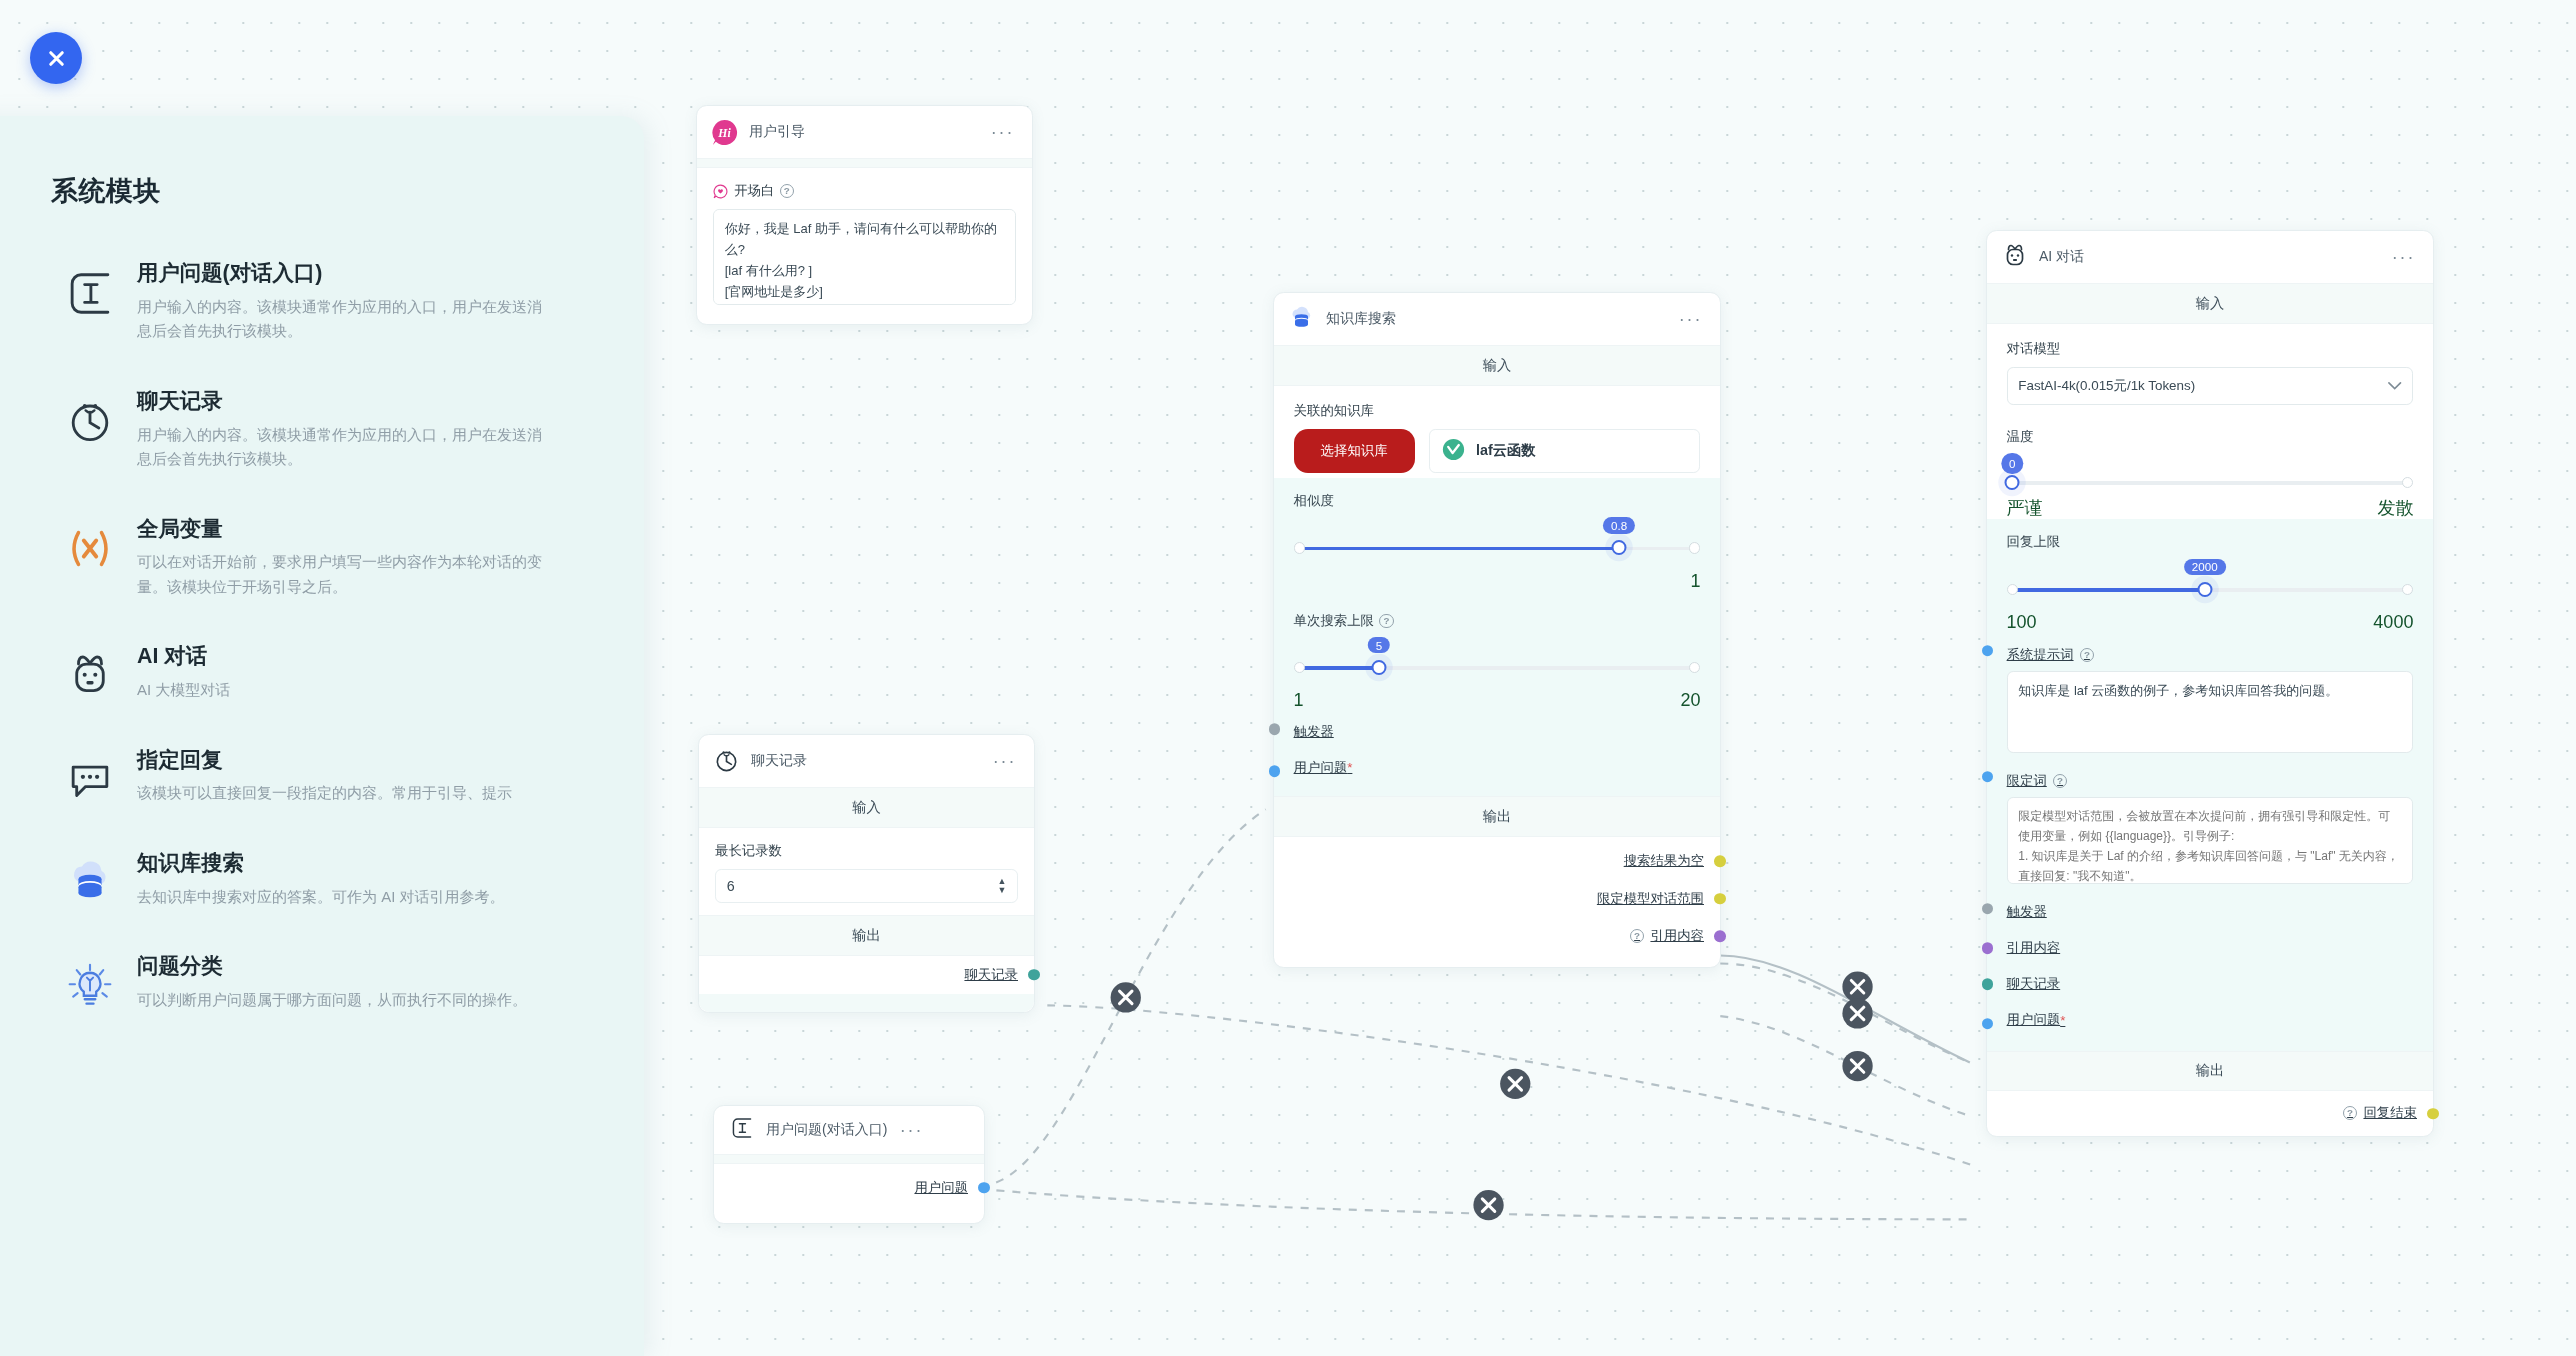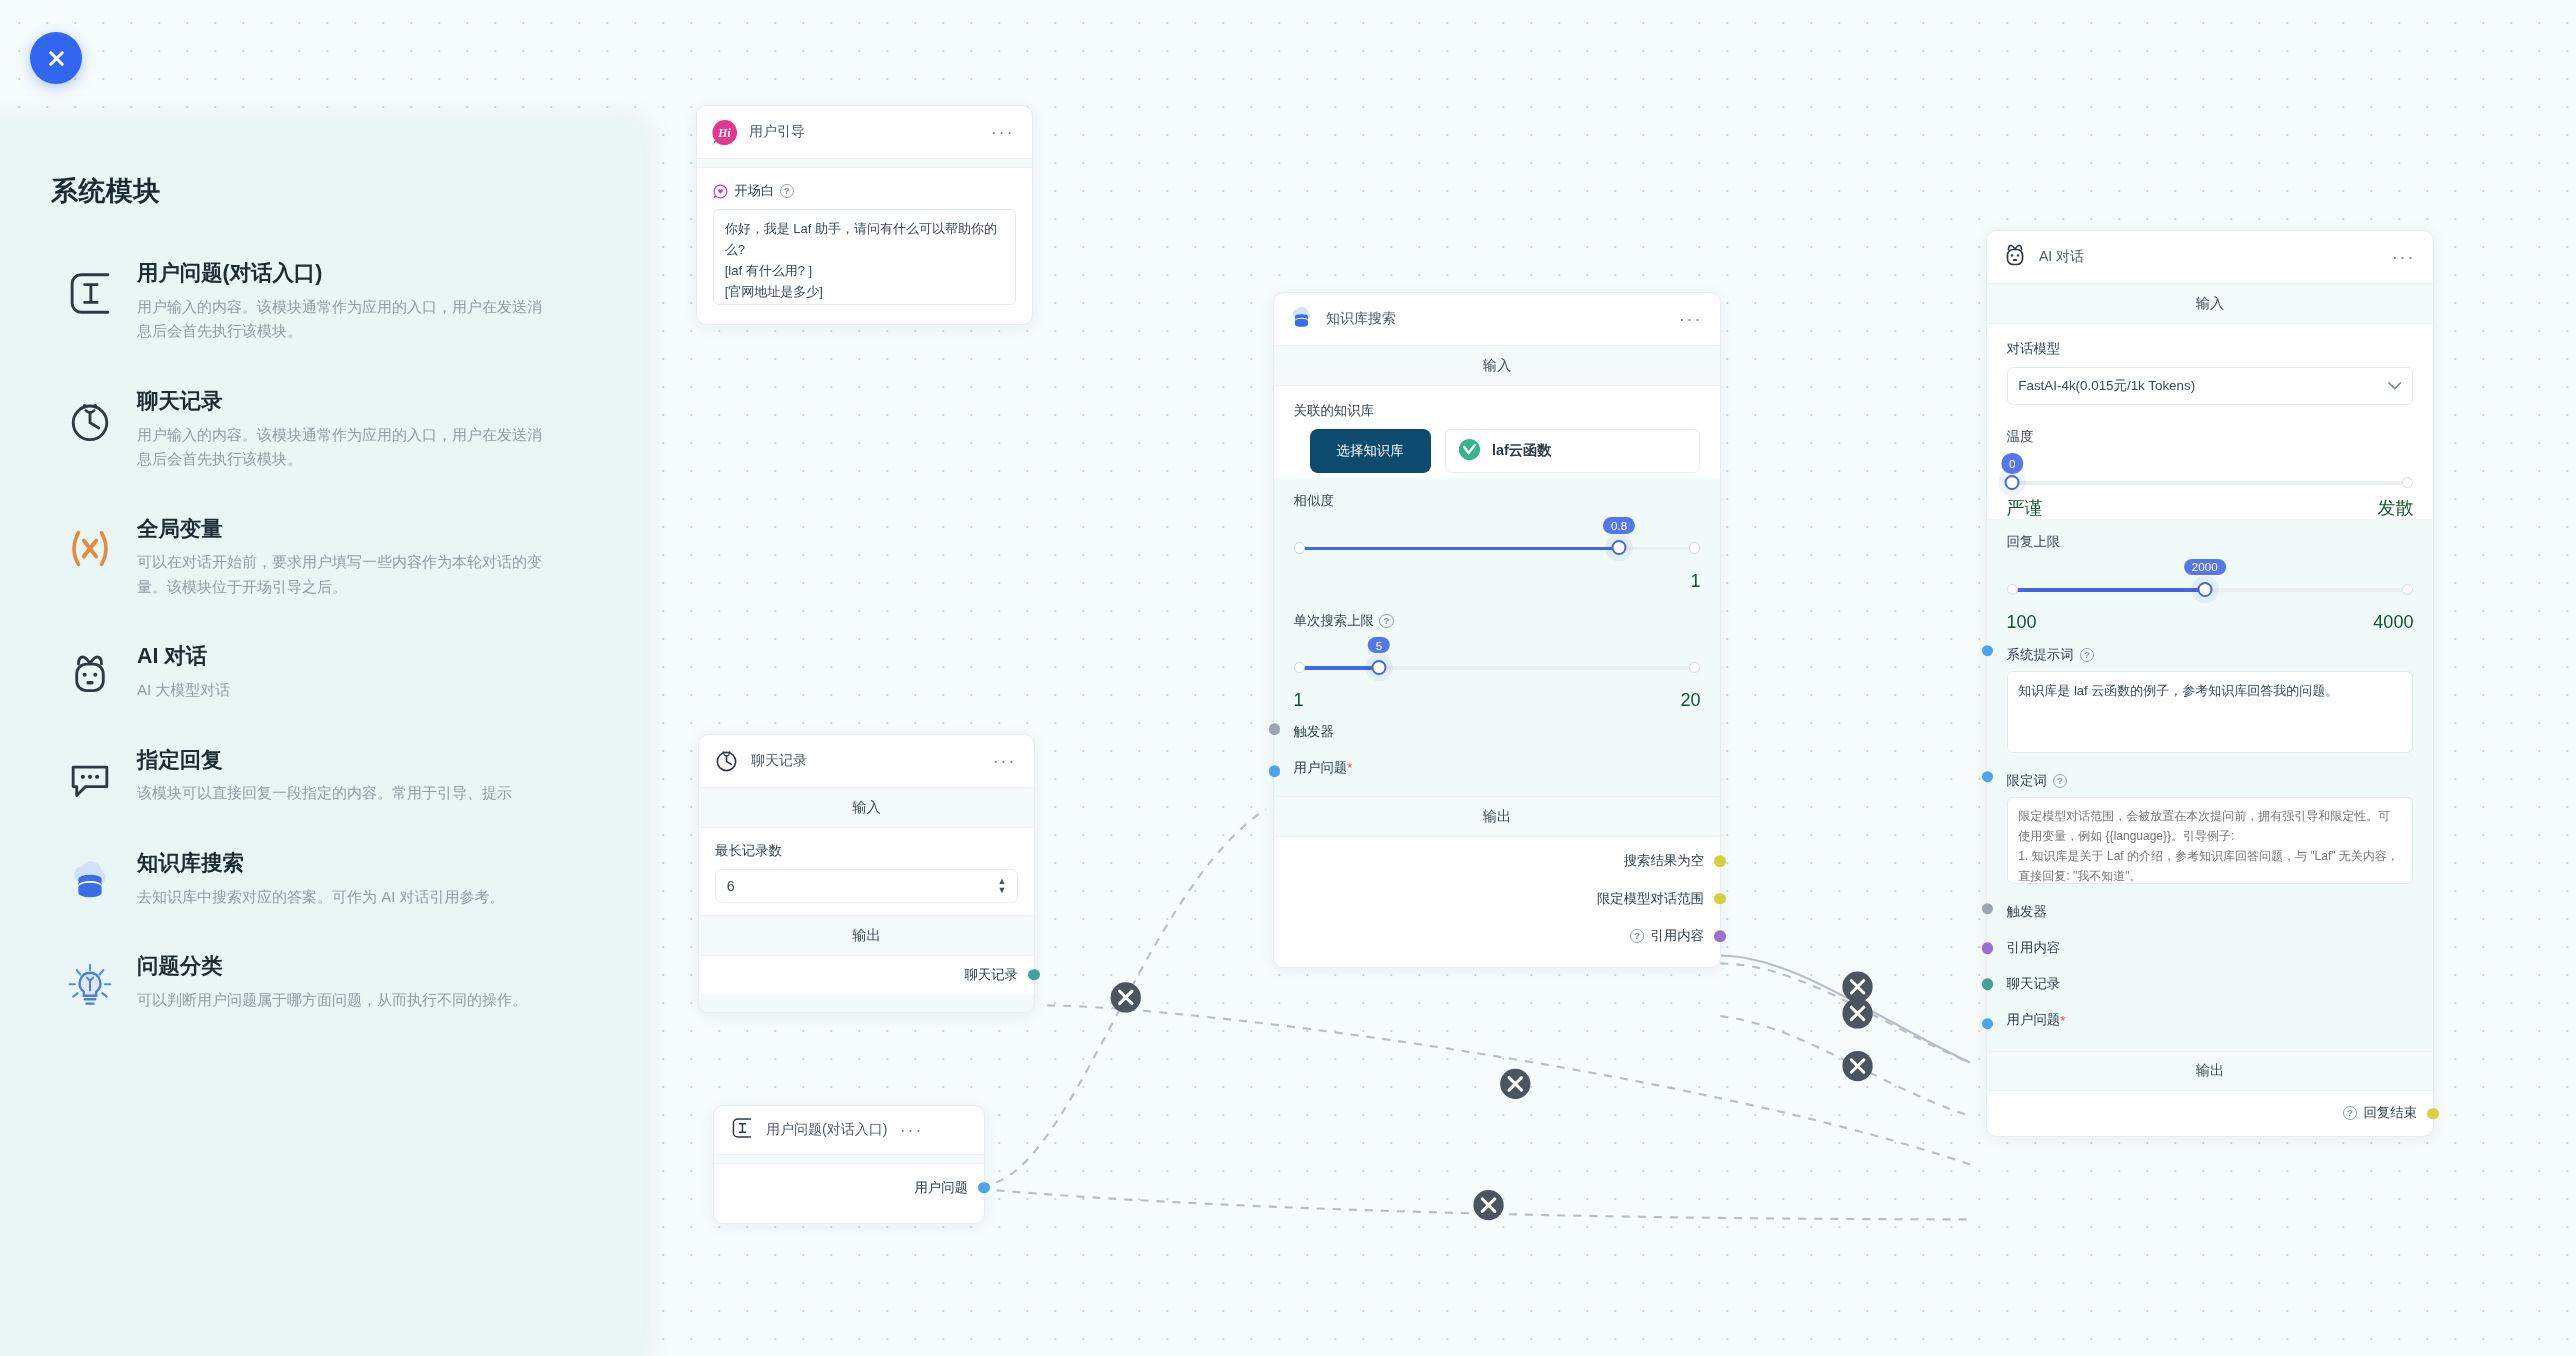--- a/index.html
+++ b/index.html
@@ -137,21 +137,21 @@
     background: #5577e8; color: #fff; font-size: 11.6px;
     padding: 1.8px 8px; border-radius: 9.8px; white-space: nowrap;
   }
   .slider-minmax { position: relative; height: 18px; font-size: 18px; color: #14532d; }
   .slider-minmax .mn { position: absolute; left: 0; }
   .slider-minmax .mx { position: absolute; right: 0; }
 
   
   .port-row {
     position: relative; display: flex; align-items: center;
-    padding: 9.8px 16px; font-size: 13.4px; color: #2f3e49;
+    padding: 9.8px 16px; font-size: 13.4px; color: #2f3e49; text-decoration: underline;
   }
   .port-row.in { justify-content: flex-start; }
   .port-row.out { justify-content: flex-end; }
   .port-dot {
     position: absolute; width: 11.6px; height: 11.6px; border-radius: 50%;
     top: 50%; transform: translateY(-50%);
   }
   .port-dot.left { left: -5.8px; }
   .port-dot.right { right: -5.8px; }
 
@@ -163,24 +163,23 @@
   }
   .num-box {
     width: 100%; border: 0.9px solid #e8eff1; border-radius: 6.2px;
     background: #fff; padding: 8px 10.7px; font-size: 14.3px; color: #3a4a55;
     display: flex; align-items: center; justify-content: space-between;
   }
   .stepper { display: flex; flex-direction: column; gap: 1.8px; }
   .stepper span { font-size: 9px; color: #44535e; line-height: 7.1px; cursor: pointer; }
 
   .btn-primary {
-    background: #0c4a6e; color: #fff; border: none; border-radius: 8px;
+    background: #b91c1c; color: #fff; border: none; border-radius: 14px;
     padding: 10.7px 27px; font-size: 13.4px; cursor: pointer;
     font-family: inherit;
-    margin-left: 16px;
   }
   .kb-chip {
     flex: 1; border: 0.9px solid #e7eef0; border-radius: 6.2px;
     display: flex; align-items: center; gap: 10.7px;
     padding: 8px 12.5px; background: #fff; cursor: pointer;
   }
   .kb-chip-name { font-size: 14.3px; font-weight: 700; color: #2d3c47; }
 
   
   #edges { position: absolute; inset: 0; z-index: 5; pointer-events: none; }

